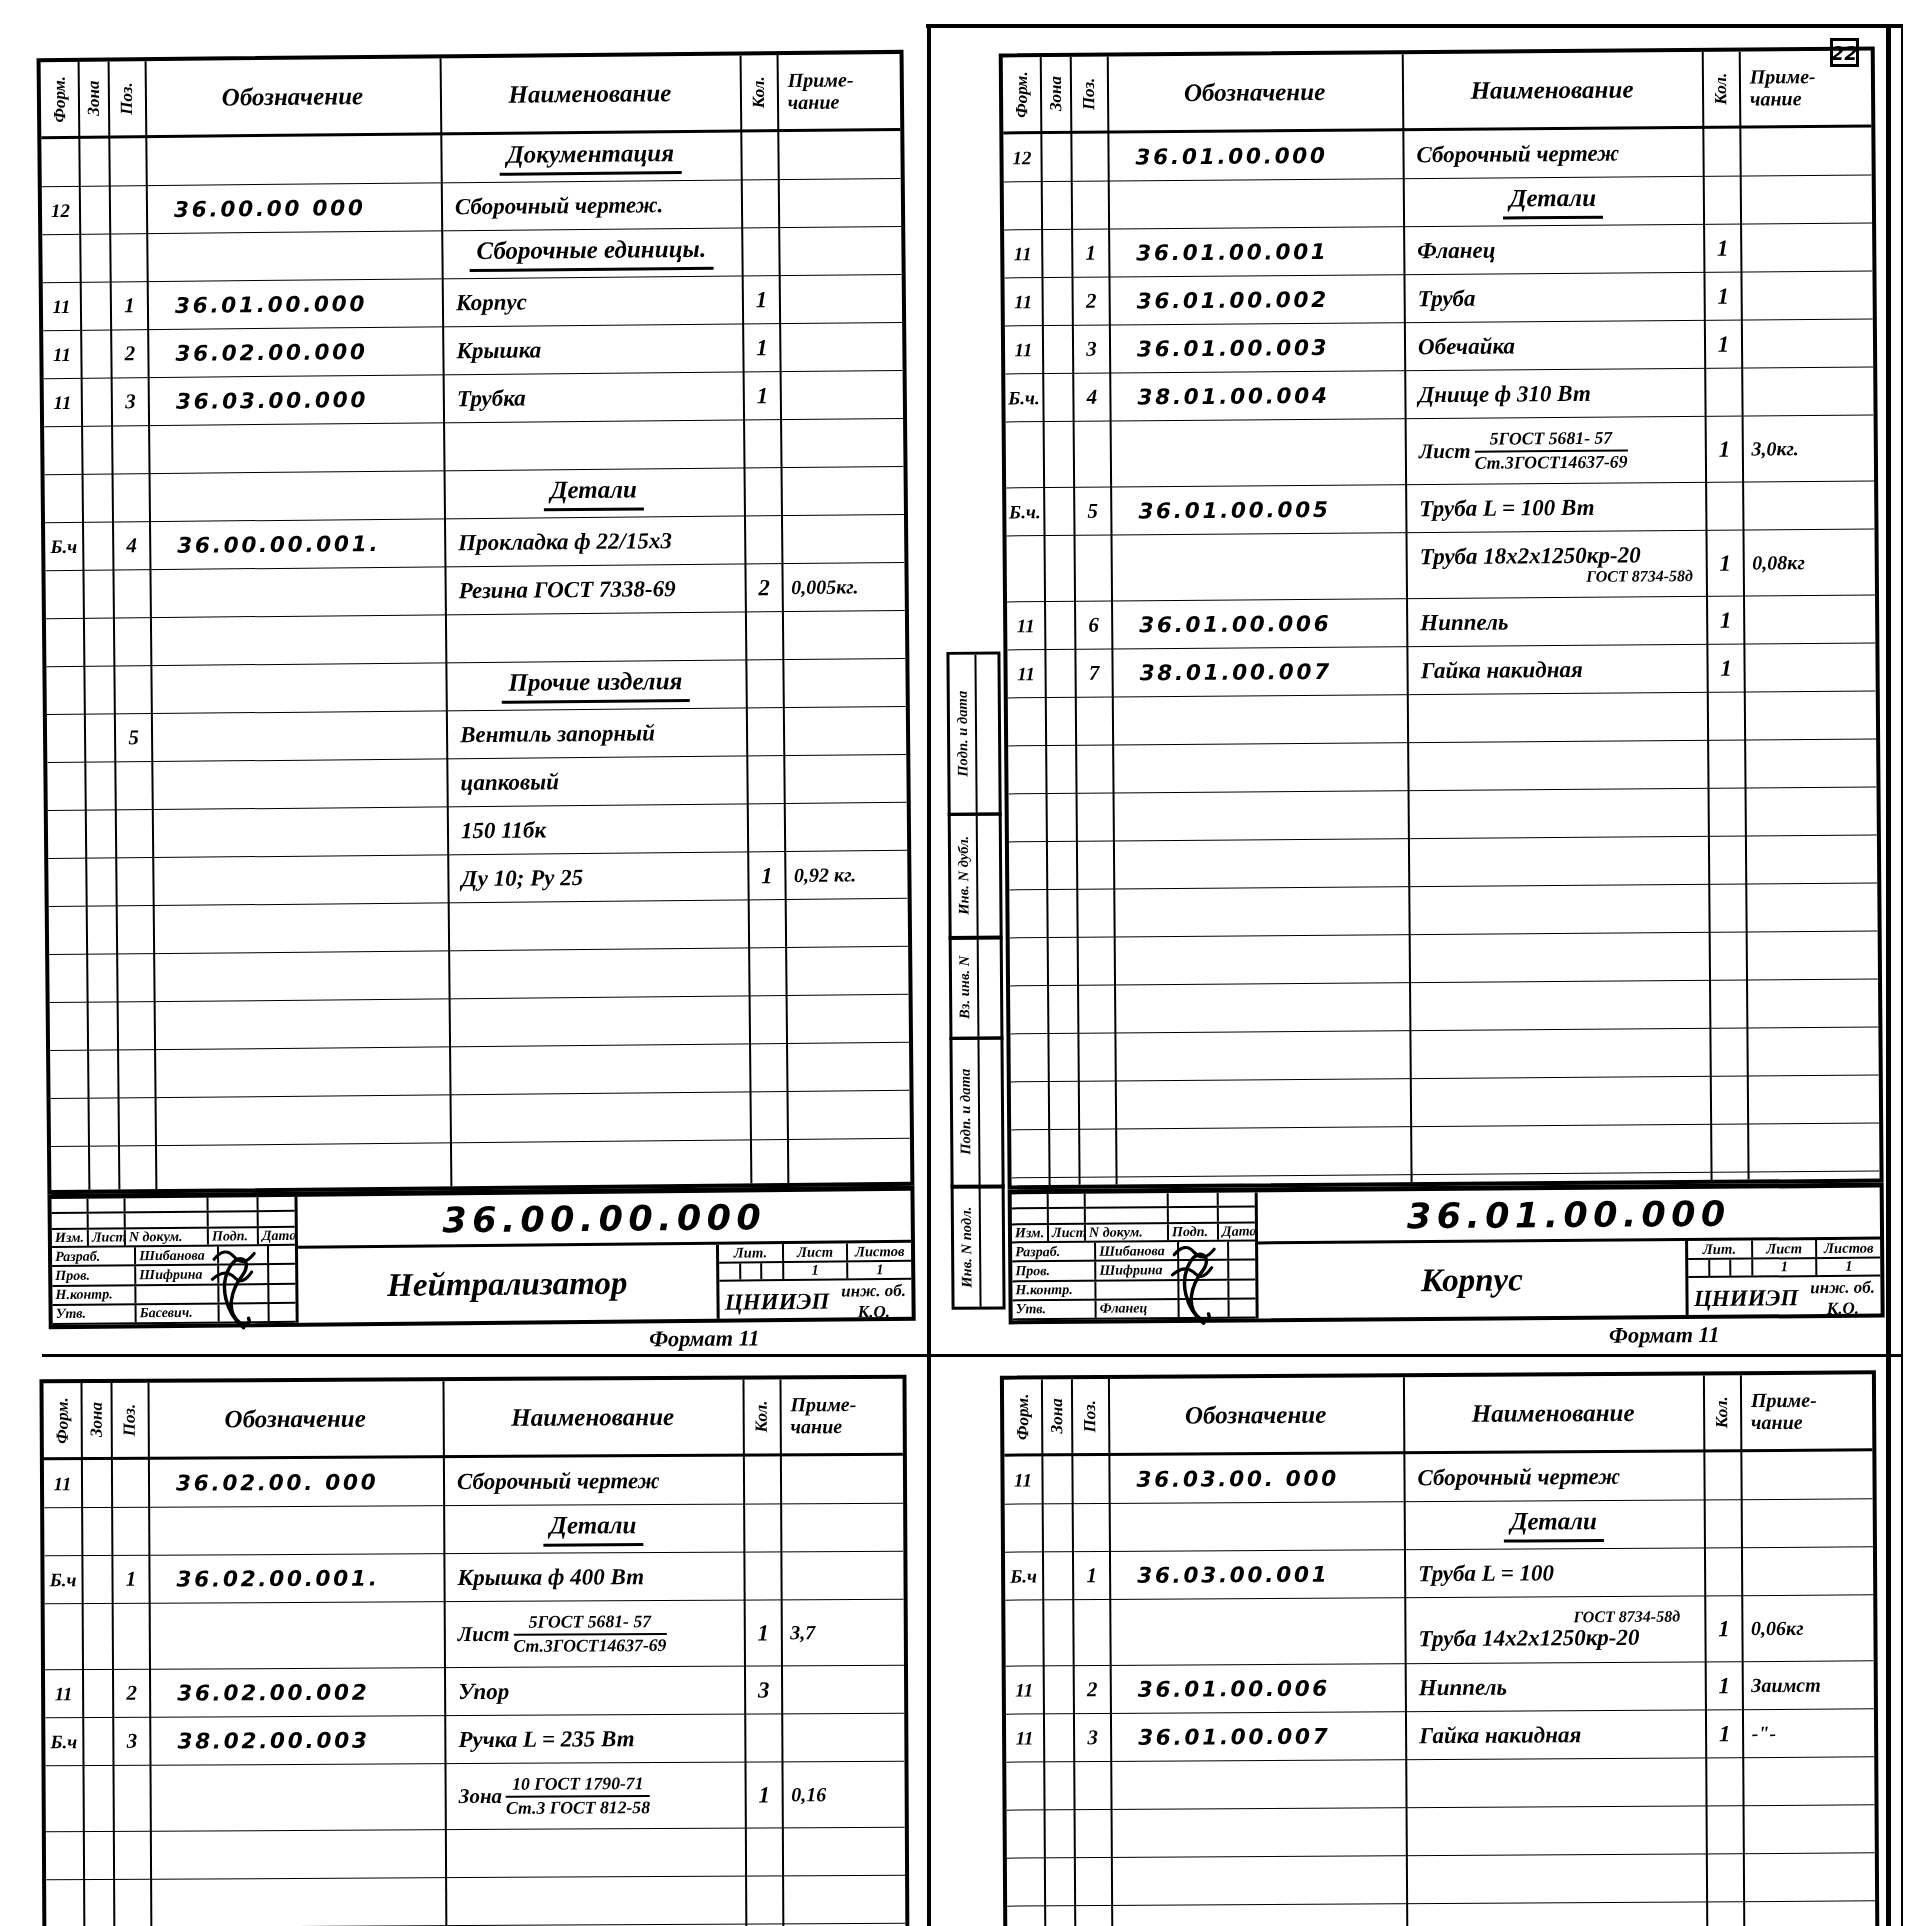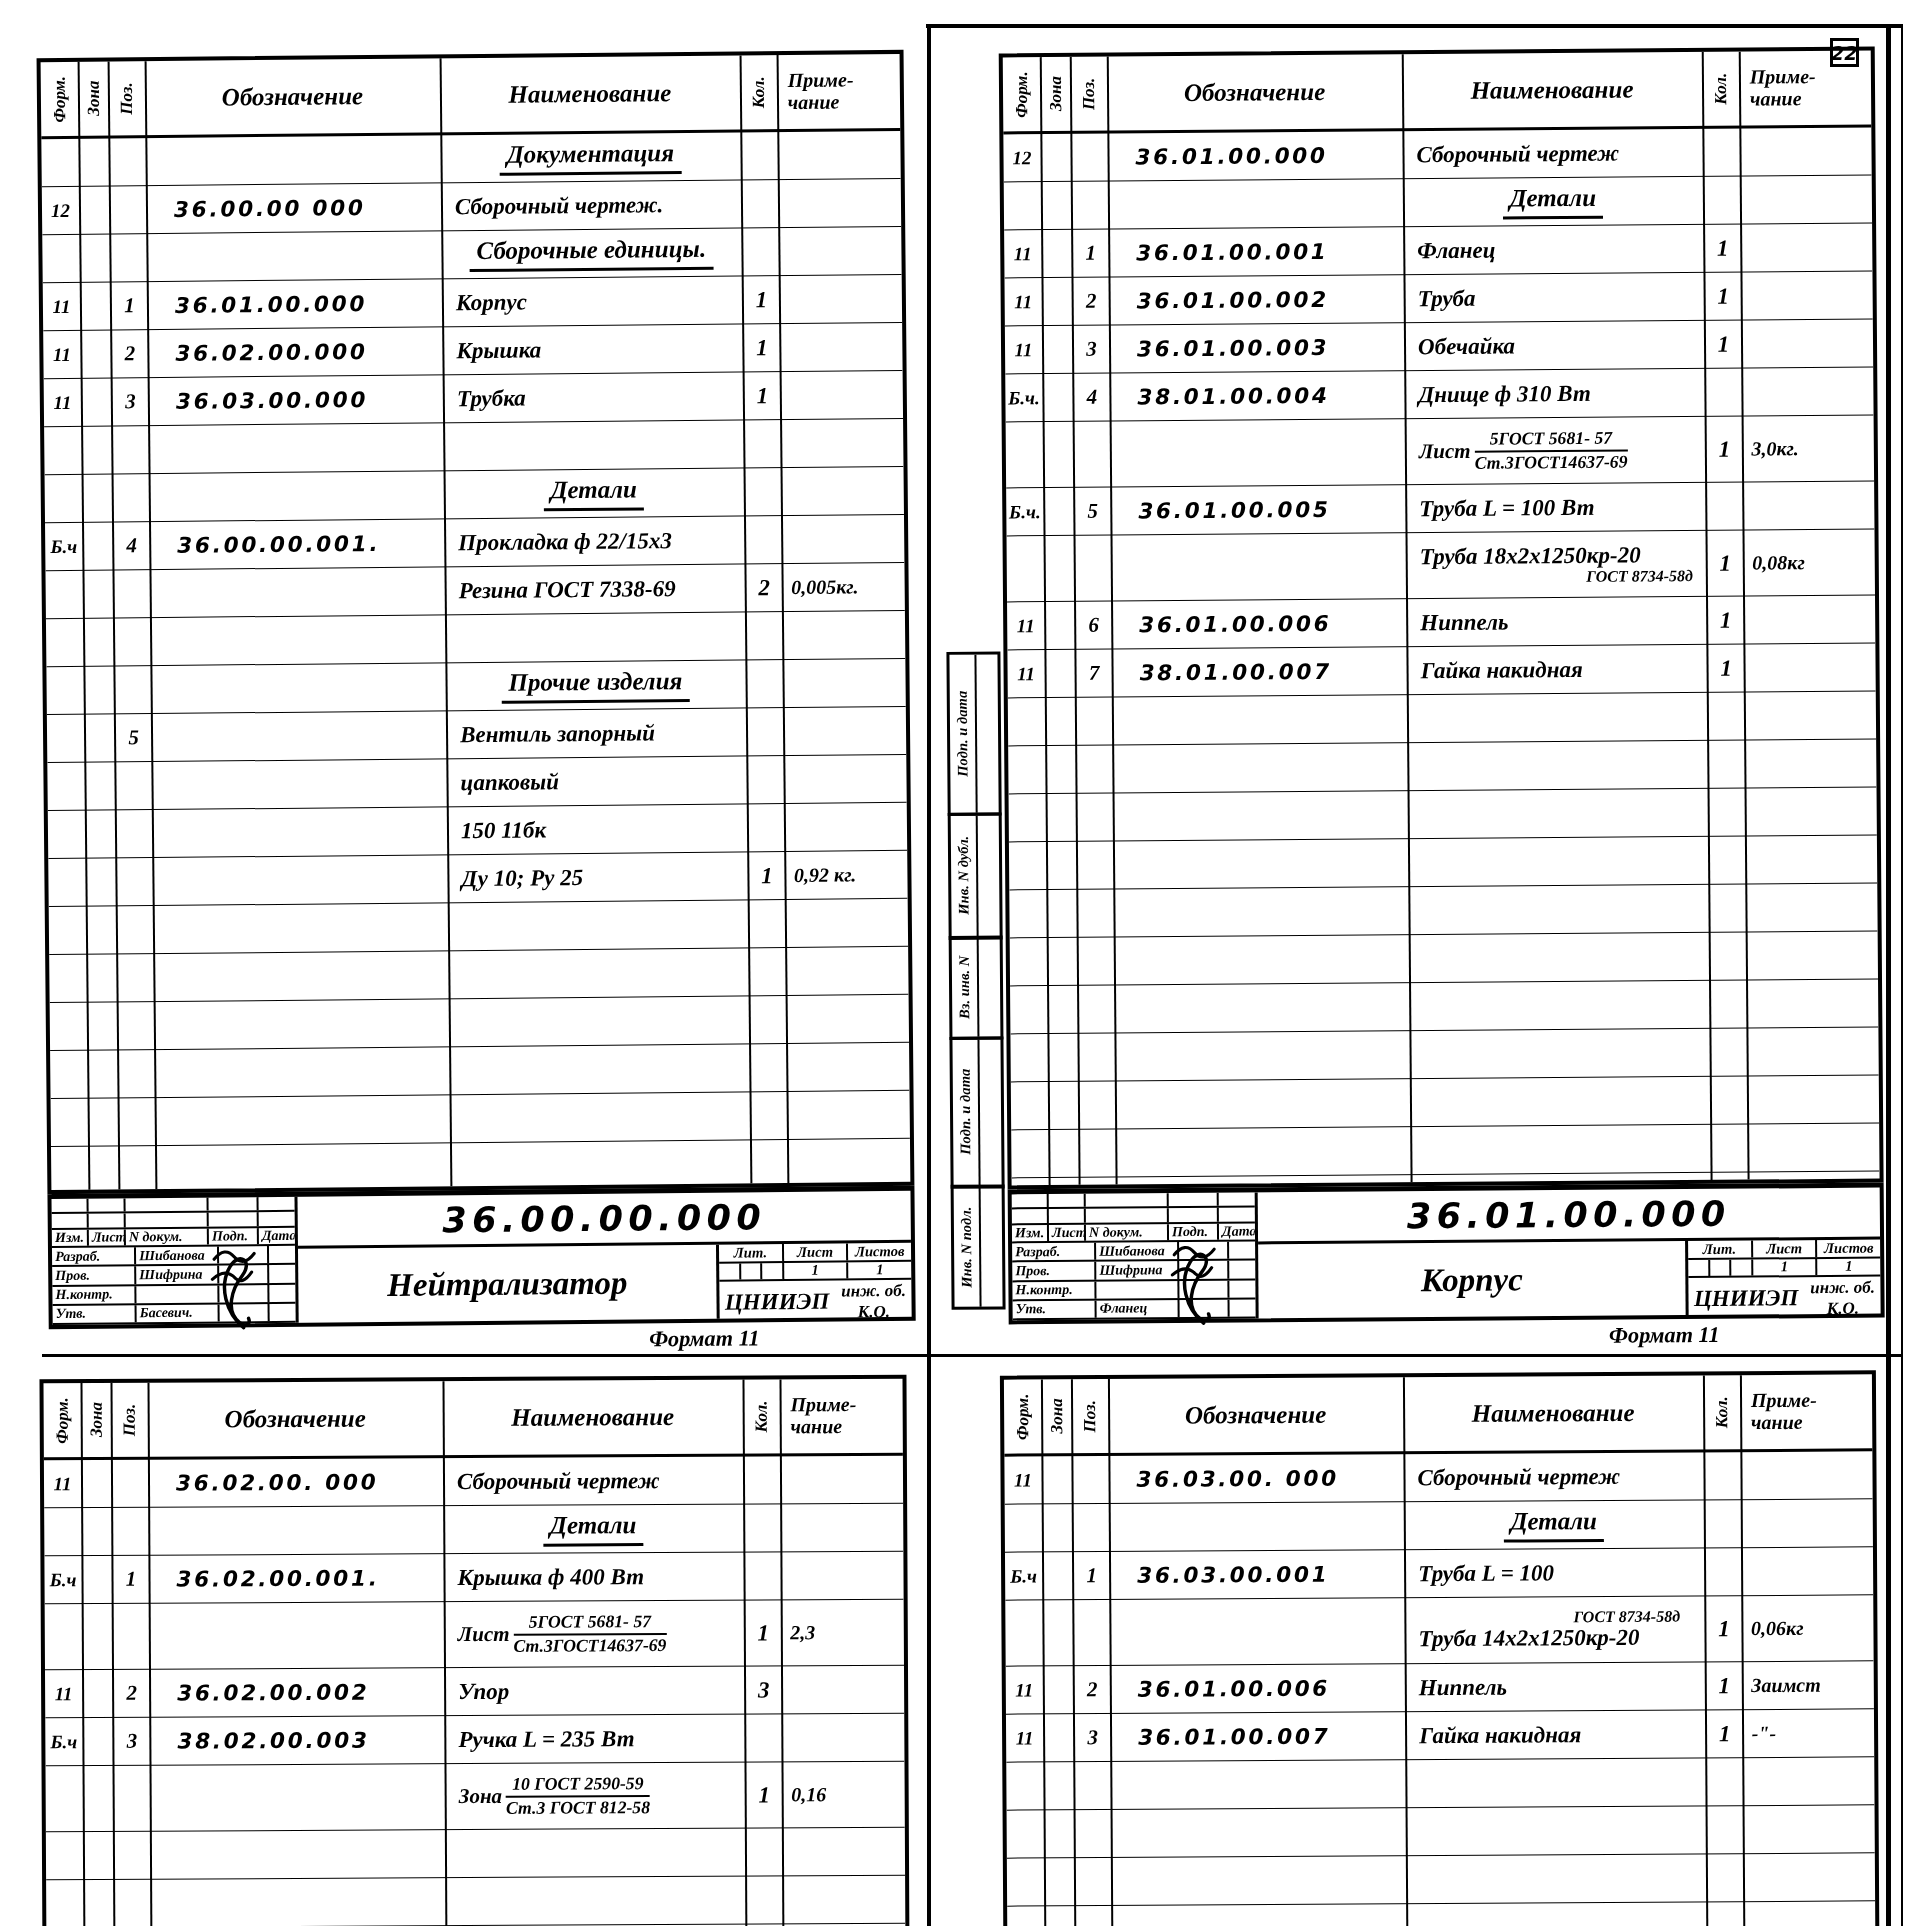--- a/index.html
+++ b/index.html
@@ -828,21 +828,21 @@
               <div class="c c-k"></div>
               <div class="c c-pr"></div>
             </div>
             <div class="row tall">
               <div class="c c-f"></div>
               <div class="c c-z"></div>
               <div class="c c-p"></div>
               <div class="c c-ob"></div>
               <div class="c c-n"><span class="fpre">Лист</span><span class="frac"><span class="ft">5ГОСТ 5681- 57</span><span class="fb">Ст.3ГОСТ14637-69</span></span></div>
               <div class="c c-k">1</div>
-              <div class="c c-pr">2,3</div>
+              <div class="c c-pr">3,7</div>
             </div>
             <div class="row">
               <div class="c c-f">11</div>
               <div class="c c-z"></div>
               <div class="c c-p">2</div>
               <div class="c c-ob">36.02.00.002</div>
               <div class="c c-n"><span><span style="display: block;">Упор</span></span></div>
               <div class="c c-k">3</div>
               <div class="c c-pr"></div>
             </div>
@@ -853,21 +853,21 @@
               <div class="c c-ob">38.02.00.003</div>
               <div class="c c-n"><span><span style="display: block;">Ручка  L = 235 Вт</span></span></div>
               <div class="c c-k"></div>
               <div class="c c-pr"></div>
             </div>
             <div class="row tall">
               <div class="c c-f"></div>
               <div class="c c-z"></div>
               <div class="c c-p"></div>
               <div class="c c-ob"></div>
-              <div class="c c-n"><span class="fpre">Зона</span><span class="frac"><span class="ft">10 ГОСТ 2590-59</span><span class="fb">Ст.3 ГОСТ 812-58</span></span></div>
+              <div class="c c-n"><span class="fpre">Зона</span><span class="frac"><span class="ft">10 ГОСТ 1790-71</span><span class="fb">Ст.3 ГОСТ 812-58</span></span></div>
               <div class="c c-k">1</div>
               <div class="c c-pr">0,16</div>
             </div>
             <div class="row">
               <div class="c c-f"></div>
               <div class="c c-z"></div>
               <div class="c c-p"></div>
               <div class="c c-ob"></div>
               <div class="c c-n"><span><span style="display: block;"></span></span></div>
               <div class="c c-k"></div>

